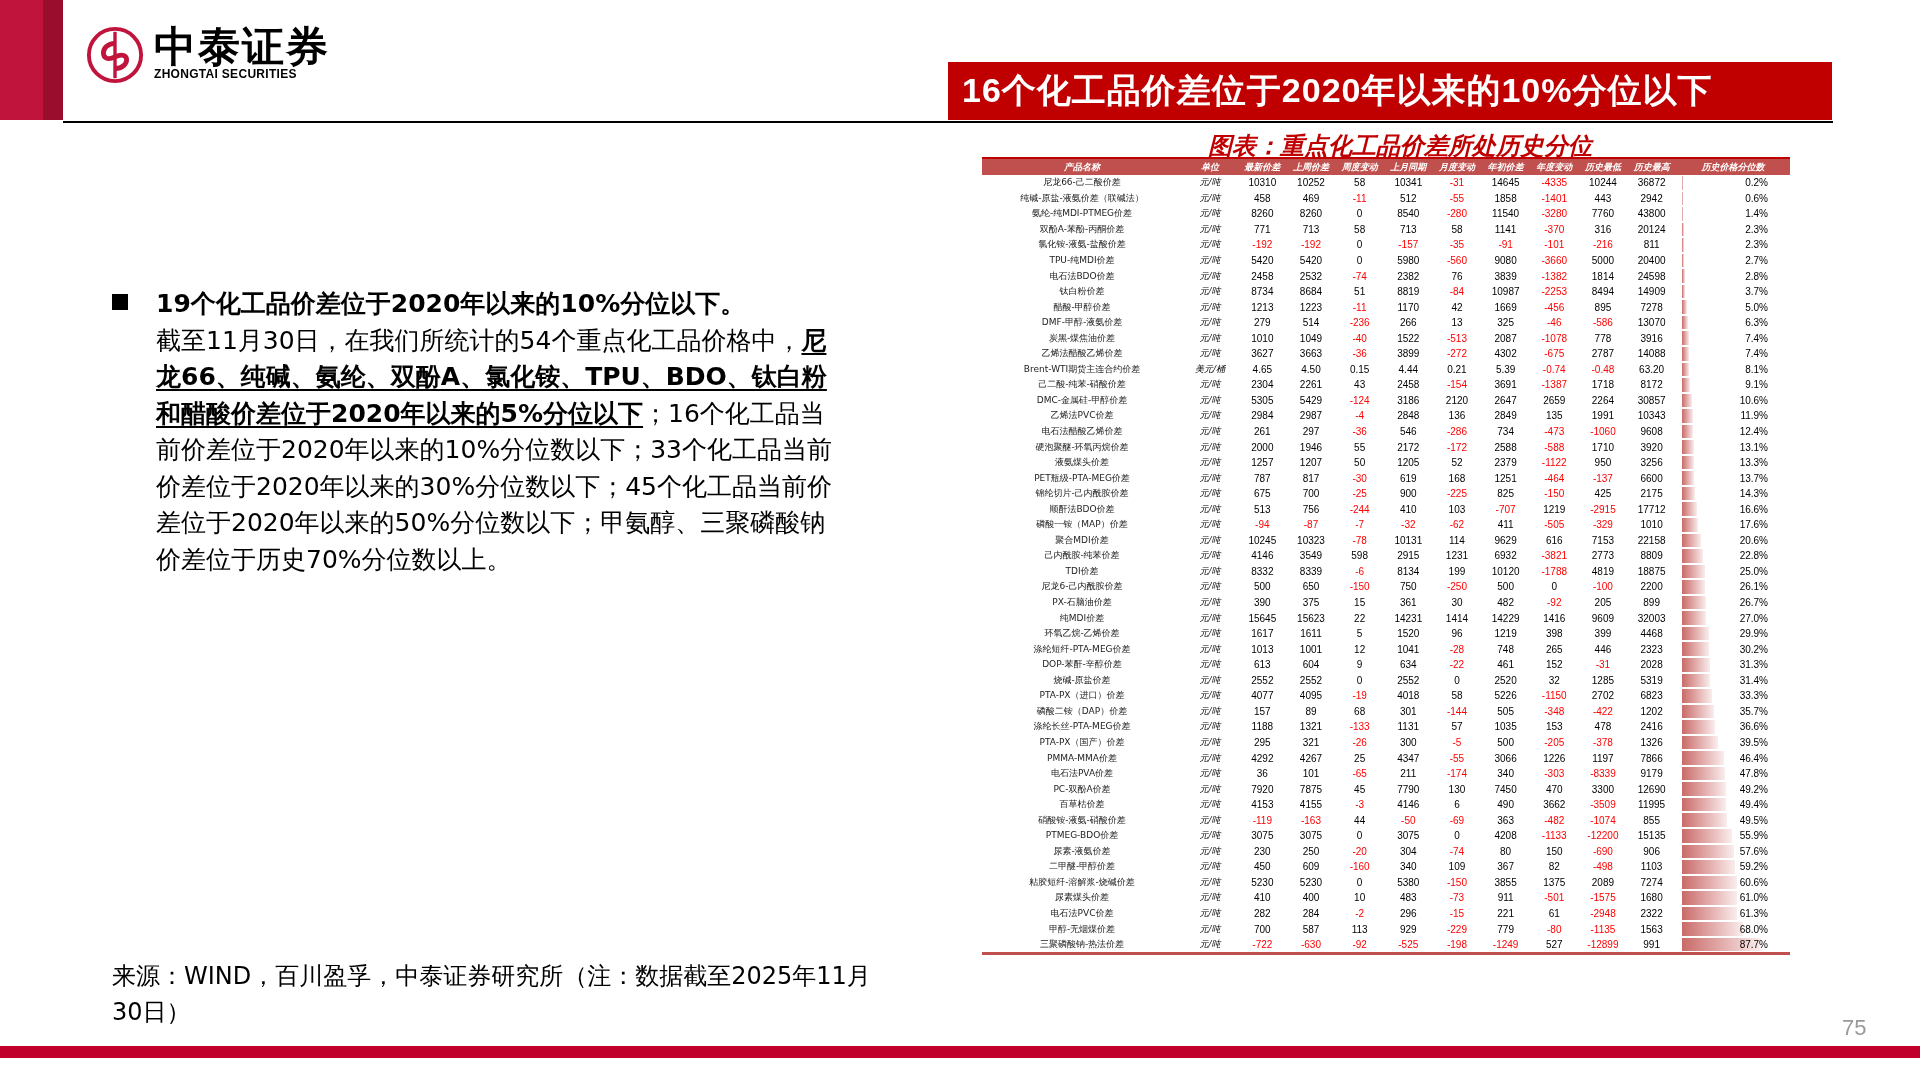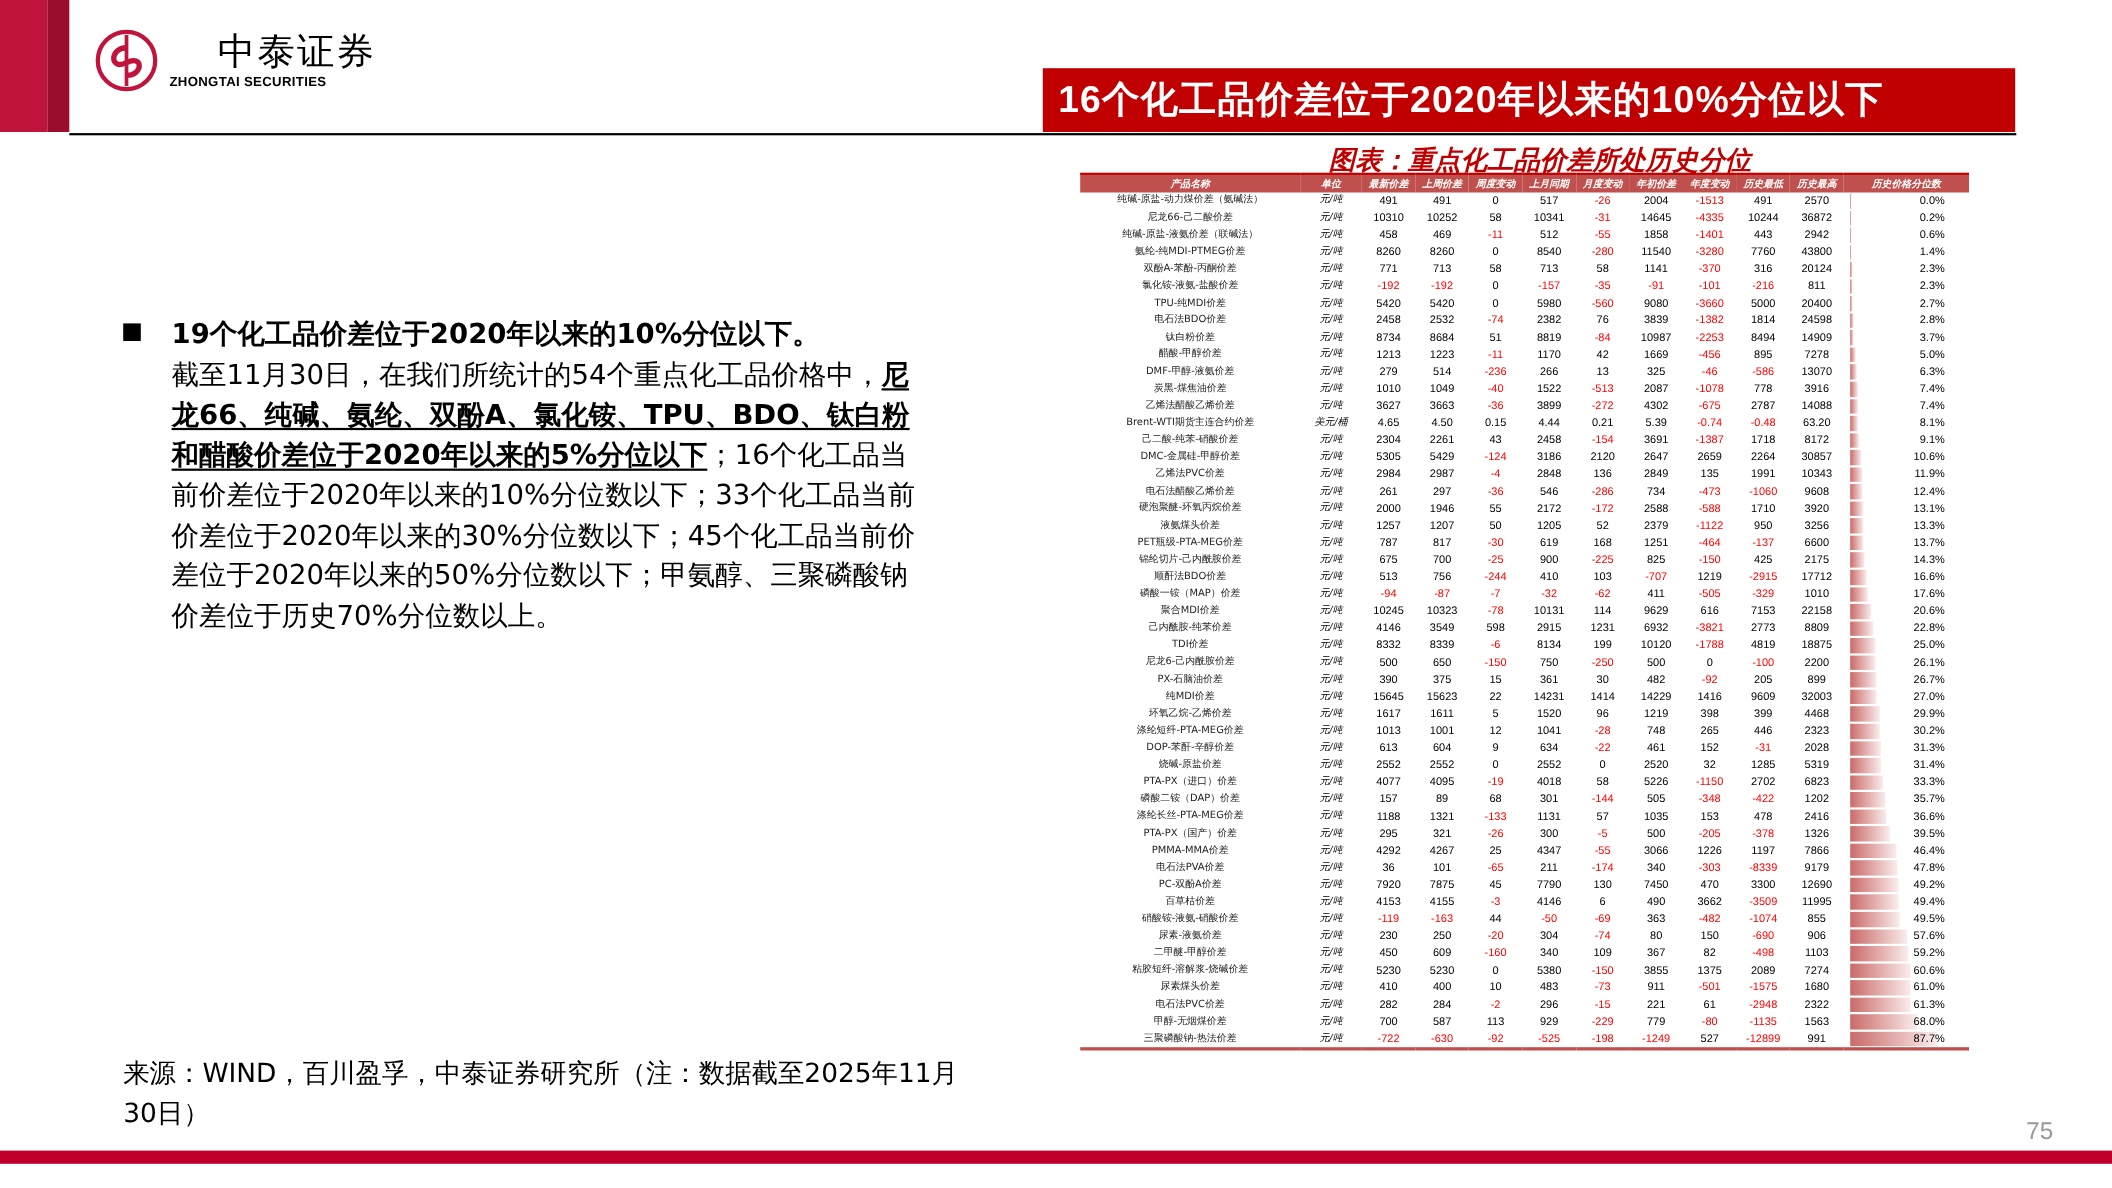--- a/index.html
+++ b/index.html
@@ -3,21 +3,21 @@
 <meta charset="utf-8">
 <style>
   html, body { margin:0; padding:0; }
   body { width:1920px; height:1080px; position:relative; background:#fff; overflow:hidden;
          font-family:"DejaVu Sans", sans-serif; color:#000; }
   .side-bar1 { position:absolute; left:0; top:0; width:43px; height:120px; background:#c0143c; }
   .side-bar2 { position:absolute; left:43px; top:0; width:20px; height:120px; background:#9a0d2c; }
   .logo { position:absolute; left:86px; top:26px; display:flex; align-items:center; }
   .logo-mark { width:58px; height:58px; }
   .logo-text { margin-left:10px; }
-  .logo-cn { font-size:34px; font-weight:normal; letter-spacing:2px; line-height:36px; font-family:"DejaVu Sans", sans-serif;margin-left:44px; }
+  .logo-cn { font-size:42px; font-weight:bold; letter-spacing:2px; line-height:36px; font-family:"DejaVu Sans", sans-serif; }
   .logo-en { font-size:12px; font-weight:bold; letter-spacing:0.3px; margin-top:2px; font-family:"Liberation Sans", sans-serif; }
   .title-box { position:absolute; left:948px; top:62px; width:884px; height:58px; background:#c00000;
                color:#fff; font-size:34px; font-weight:bold; display:flex; align-items:center; padding-left:14px; box-sizing:border-box;
                font-family:"Liberation Sans", sans-serif; letter-spacing:1px; }
   .title-rule { position:absolute; left:63px; top:121px; width:1770px; height:2px; background:#000; }
   .chart-title { position:absolute; left:1000px; top:130px; width:800px; text-align:center; color:#c00000;
                  font-size:24px; font-weight:bold; font-style:italic; font-family:"DejaVu Serif", serif; }
   .bullet-block { position:absolute; left:112px; top:286px; width:720px; font-size:25px; line-height:36.5px; font-family:"DejaVu Sans", sans-serif; }
   .bullet-block .sq { position:absolute; left:0; top:8px; width:16px; height:16px; background:#000; }
   .bullet-block .txt { margin-left:44px; }
@@ -84,34 +84,20 @@
         <th>月度变动</th>
         <th>年初价差</th>
         <th>年度变动</th>
         <th>历史最低</th>
         <th>历史最高</th>
         <th>历史价格分位数</th>
       </tr>
     </thead>
   <tbody id="tbody">
       <tr>
-        <td class="name">纯碱-原盐-动力煤价差（氨碱法）</td>
-        <td class="unit">元/吨</td>
-        <td>491</td>
-        <td>491</td>
-        <td>0</td>
-        <td>517</td>
-        <td class="neg">-26</td>
-        <td>2004</td>
-        <td class="neg">-1513</td>
-        <td>491</td>
-        <td>2570</td>
-        <td class="pct"><span class="bar" style="width: 0.3px;"></span><span class="val">0.0%</span></td>
-      </tr>
-      <tr>
         <td class="name">尼龙66-己二酸价差</td>
         <td class="unit">元/吨</td>
         <td>10310</td>
         <td>10252</td>
         <td>58</td>
         <td>10341</td>
         <td class="neg">-31</td>
         <td>14645</td>
         <td class="neg">-4335</td>
         <td>10244</td>
@@ -686,20 +672,34 @@
         <td>44</td>
         <td class="neg">-50</td>
         <td class="neg">-69</td>
         <td>363</td>
         <td class="neg">-482</td>
         <td class="neg">-1074</td>
         <td>855</td>
         <td class="pct"><span class="bar" style="width: 44.55px;"></span><span class="val">49.5%</span></td>
       </tr>
       <tr>
+        <td class="name">PTMEG-BDO价差</td>
+        <td class="unit">元/吨</td>
+        <td>3075</td>
+        <td>3075</td>
+        <td>0</td>
+        <td>3075</td>
+        <td>0</td>
+        <td>4208</td>
+        <td class="neg">-1133</td>
+        <td class="neg">-12200</td>
+        <td>15135</td>
+        <td class="pct"><span class="bar" style="width: 50.31px;"></span><span class="val">55.9%</span></td>
+      </tr>
+      <tr>
         <td class="name">尿素-液氨价差</td>
         <td class="unit">元/吨</td>
         <td>230</td>
         <td>250</td>
         <td class="neg">-20</td>
         <td>304</td>
         <td class="neg">-74</td>
         <td>80</td>
         <td>150</td>
         <td class="neg">-690</td>

